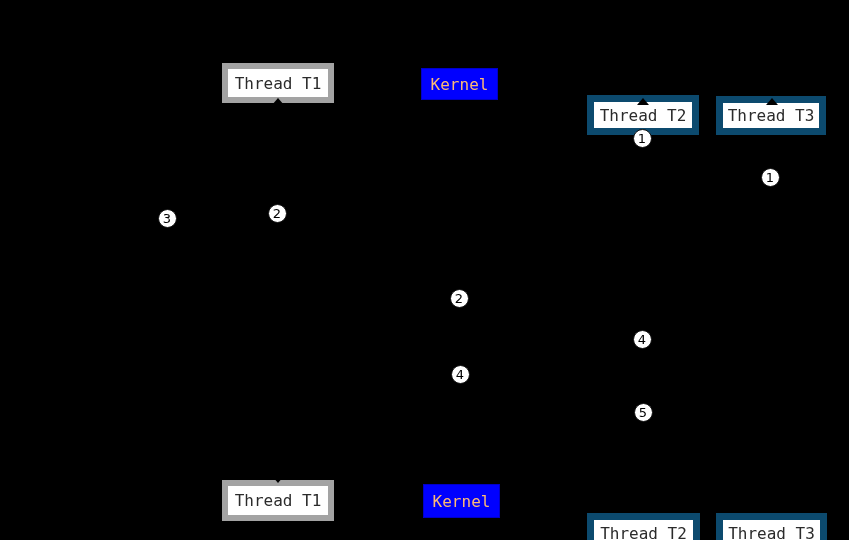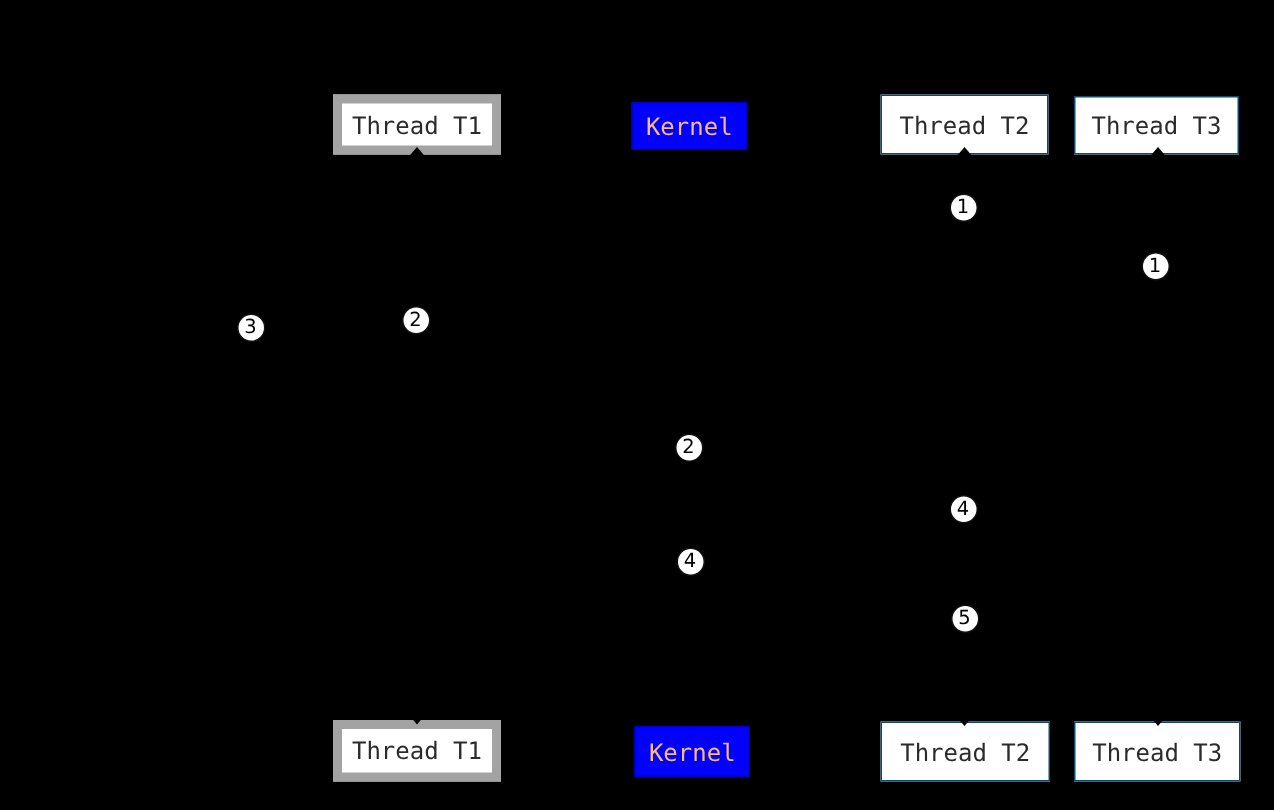--- a/index.html
+++ b/index.html
@@ -20,21 +20,21 @@
     box-sizing: border-box;
     display: flex;
     align-items: center;
     justify-content: center;
     background: #ffffff;
     font-size: 16px;
     color: #2b2b2b;
     white-space: nowrap;
   }
   .pbox.red    { border: 6px solid #a3a3a3; }
-  .pbox.blue   { border: 1px solid #0c4a6e; }
+  .pbox.blue   { border: 7px solid #0c4a6e; margin-top: 32px; }
   .pbox.kernel {
     background: #0000ff;
     border: 1px solid #0000c8;
     color: #fdba74;
   }
   .marker {
     position: absolute;
     box-sizing: border-box;
     width: 19px;
     height: 19px;

